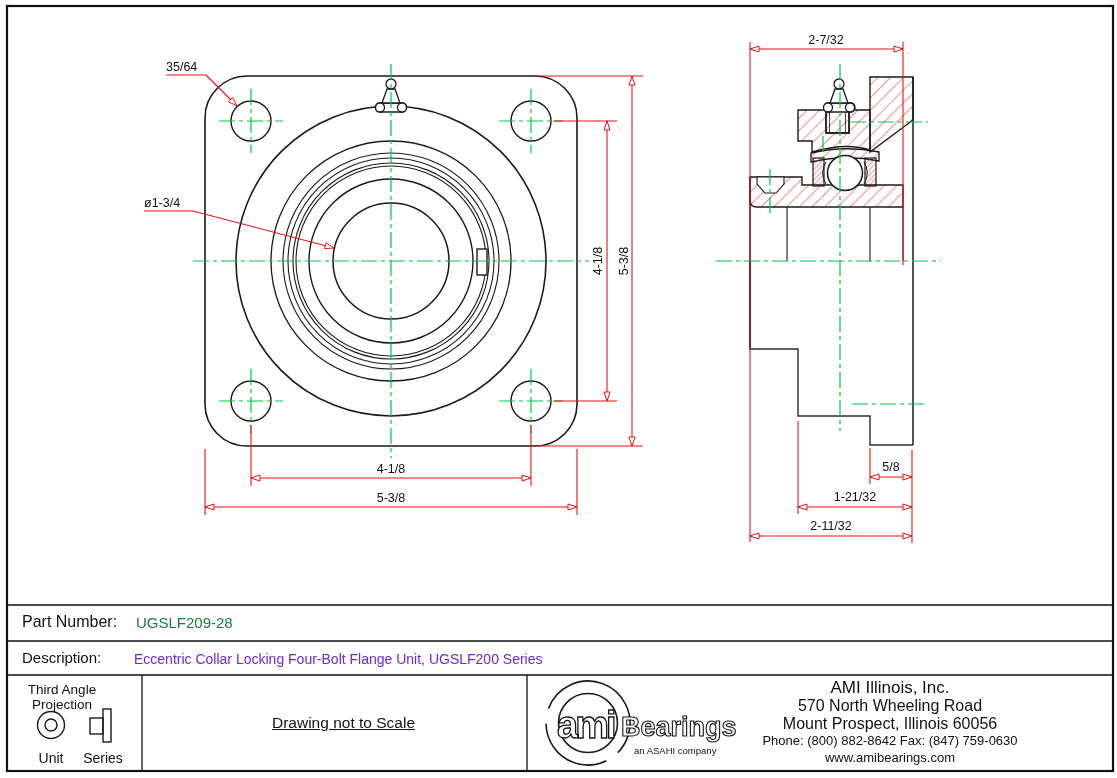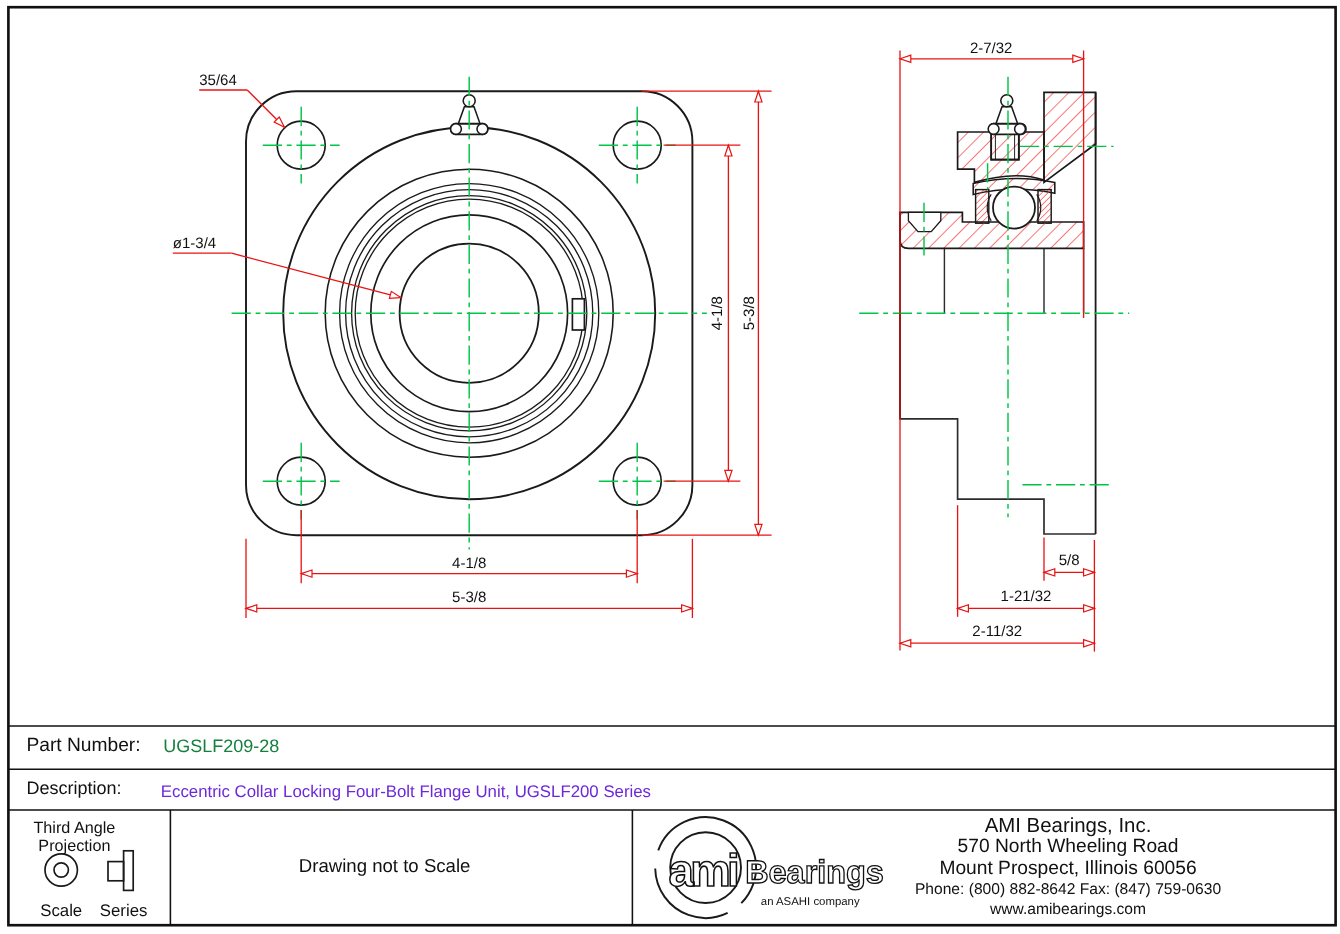--- a/index.html
+++ b/index.html
@@ -226,26 +226,26 @@
 </svg>
 
 
 <div class="abs" style="left:22px;top:613px;">Part Number:</div>
 <div class="abs val" style="left:136px;top:614px;">UGSLF209-28</div>
 
 <div class="abs lbl" style="left:22px;top:649px;text-align:right;">Description:</div>
 <div class="abs desc-val" style="left:134px;top:651px;">Eccentric Collar Locking Four-Bolt Flange Unit, UGSLF200 Series</div>
 
 <div class="abs proj-title" style="left:7px;top:682px;width:110px;">Third Angle Projection</div>
-<div class="abs proj-cap" style="left:21px;top:750px;width:60px;">Scale</div>
+<div class="abs proj-cap" style="left:21px;top:750px;width:60px;">Unit</div>
 <div class="abs proj-cap" style="left:73px;top:750px;width:60px;">Series</div>
 
-<div class="abs scale-note" style="left:128px;top:714px;width:385px;">Drawing not to Scale</div>
+<div class="abs scale-note" style="left:151px;top:714px;width:385px;text-decoration:underline;">Drawing not to Scale</div>
 
 <div class="abs addr" style="left:750px;top:678px;width:280px;">
-  <div class="l1">AMI Bearings, Inc.</div>
+  <div class="l1">AMI Illinois, Inc.</div>
   <div class="l2">570 North Wheeling Road</div>
   <div class="l3">Mount Prospect, Illinois 60056</div>
   <div class="l4">Phone: (800) 882-8642 Fax: (847) 759-0630</div>
   <div class="l5">www.amibearings.com</div>
 </div>
 
 </div>
 
 </body></html>

